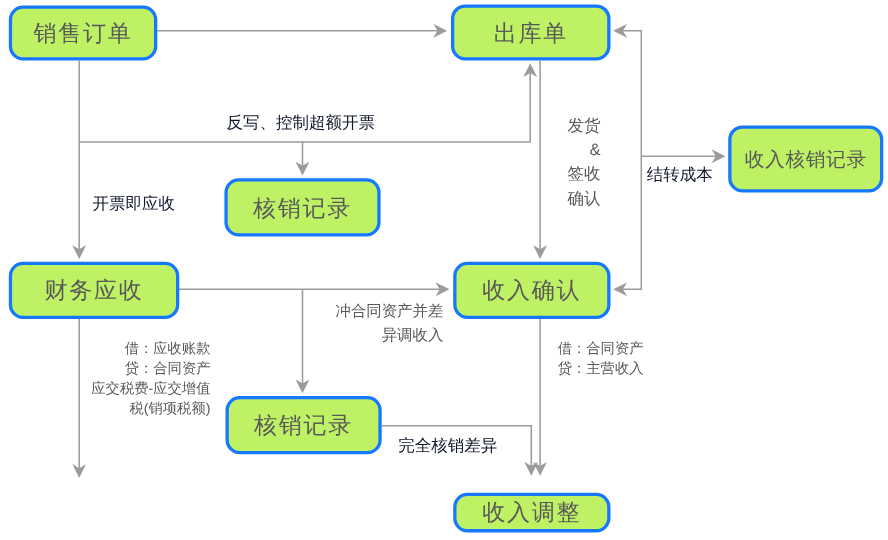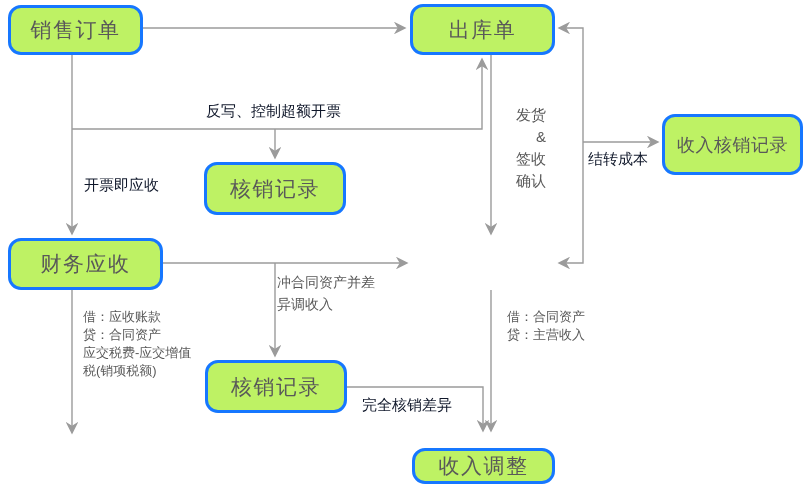--- a/index.html
+++ b/index.html
@@ -14,30 +14,30 @@
     border:3px solid #1677ff;border-radius:13px;background:#bef264;
     display:flex;align-items:center;justify-content:center;
     color:#595959;font-size:21px;letter-spacing:1.5px;
   }
   .node.small{font-size:18px;letter-spacing:0.5px;}
   .node.highlight{color:#1677ff;font-weight:bold;}
   .edge-label{
     position:absolute;color:#0f172a;font-size:15px;white-space:nowrap;
   }
   .ledger{
-    position:absolute;color:#595959;font-size:13px;line-height:18px;white-space:nowrap;
+    position:absolute;color:#595959;font-size:13px;line-height:18px;white-space:nowrap;text-align:right;
   }
   .ship-label{
     position:absolute;color:#595959;font-size:15px;line-height:22px;
     text-align:center;width:50px;
   }
   .ship-label span{display:block;text-align:right;}
   .offset-label{
     position:absolute;color:#595959;font-size:14px;line-height:22px;
-    text-align:left;width:126px;
+    text-align:right;width:126px;
   }
   .offset-label span{display:block;}
 </style>
 </head>
 <body>
 
 <div id="diagram">
 
   <svg id="edges" width="807" height="491" viewBox="0 0 807 491">
     <defs>
@@ -74,20 +74,23 @@
   </div>
 
   <div class="node small" style="left:662px;top:114px;width:141px;height:61px">
     <span>收入核销记录</span>
   </div>
 
   <div class="node" style="left:8px;top:238px;width:155px;height:52px">
     <span>财务应收</span>
   </div>
 
+  <div class="node" style="left:412px;top:238px;width:143px;height:52px">
+    <span>收入确认</span>
+  </div>
 
   <div class="node" style="left:205px;top:360px;width:142px;height:53px">
     <span>核销记录</span>
   </div>
 
 
   <div class="node" style="left:412px;top:448px;width:143px;height:36px">
     <span>收入调整</span>
   </div>
 

